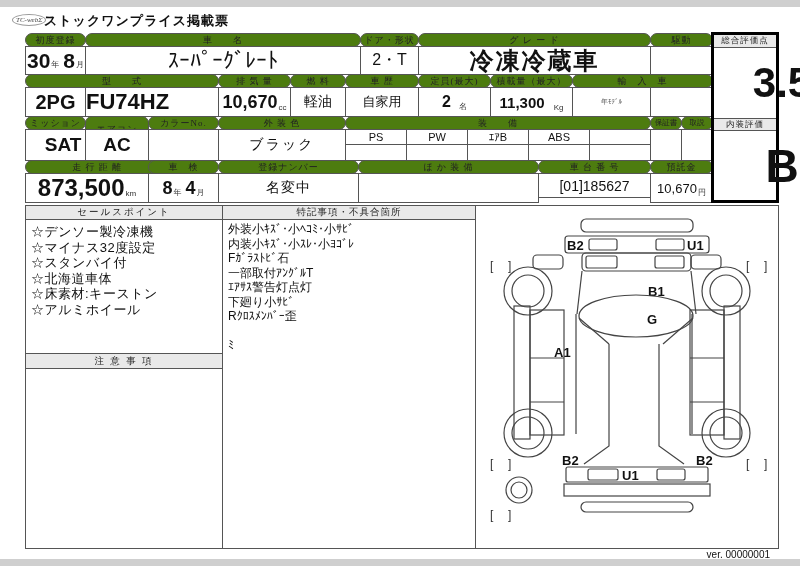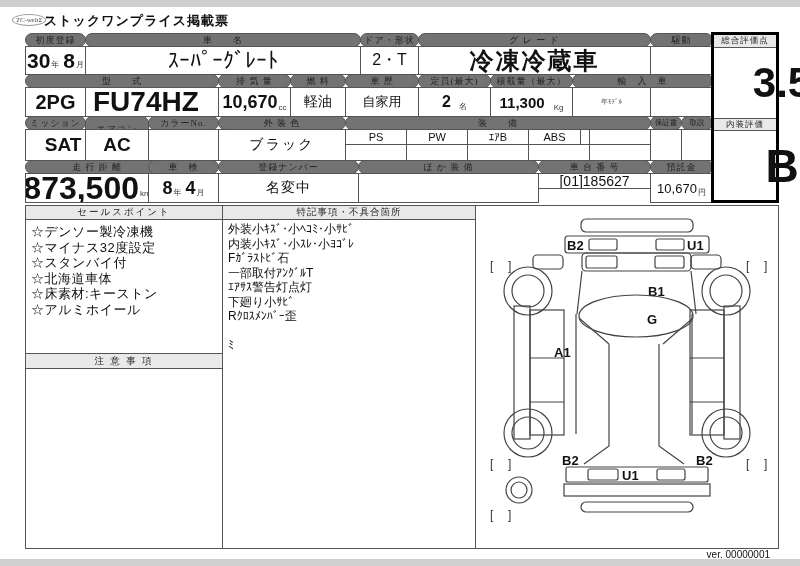--- a/index.html
+++ b/index.html
@@ -1,20 +1,20 @@
 <!DOCTYPE html>
 <html><head>
 <meta charset="utf-8">
 <style>
   html,body{margin:0;padding:0;background:#fff;}
   #sheet{position:relative;width:800px;height:566px;background:#fff;overflow:hidden;
          font-family:"Liberation Sans",sans-serif;color:#111;}
   .band{position:absolute;left:0;width:800px;height:7px;background:#cfcfcf;}
   .c{position:absolute;box-sizing:border-box;border:1px solid #555;background:#fff;}
-  .h{background:#737373;display:flex;align-items:center;justify-content:center;
+  .h{background:#4d7c0f;display:flex;align-items:center;justify-content:center;
      font-family:"Liberation Serif",serif;font-size:9px;color:#222;letter-spacing:1px;white-space:nowrap;overflow:hidden;border-radius:7px;}
   .v{display:flex;align-items:center;justify-content:center;white-space:nowrap;overflow:hidden;}
   .big{font-weight:bold;}
   .unit{font-size:8px;color:#333;align-self:flex-end;margin:0 0 4px 1px;}
   #title{position:absolute;left:44px;top:12px;font-size:13px;font-weight:bold;letter-spacing:1px;}
   #logo{position:absolute;left:12px;top:14px;font-family:Liberation Serif, serif;
         font-style:italic;font-size:7px;color:#444;border:1px solid #999;border-radius:50%;padding:1px 3px;background:#fff;}
   .listbox{position:absolute;overflow:hidden;}
   .sp-item{font-size:13px;line-height:15.5px;letter-spacing:0.5px;}
   .df-item{font-size:12px;line-height:14.5px;}
@@ -63,21 +63,21 @@
 
   <div class="c h" style="left:25px;top:74px;width:194px;height:14px">型　　式</div>
   <div class="c h" style="left:218px;top:74px;width:73px;height:14px">排 気 量</div>
   <div class="c h" style="left:290px;top:74px;width:56px;height:14px">燃 料</div>
   <div class="c h" style="left:345px;top:74px;width:74px;height:14px">車 歴</div>
   <div class="c h" style="left:418px;top:74px;width:73px;height:14px">定員(最大)</div>
   <div class="c h" style="left:490px;top:74px;width:83px;height:14px">積載量（最大）</div>
   <div class="c h" style="left:572px;top:74px;width:141px;height:14px">輸　入　車</div>
 
   <div class="c v" style="left:25px;top:87px;width:61px;height:30px;font-size:20px;font-weight:bold">2PG</div>
-  <div class="c v" style="left:85px;top:87px;width:134px;height:30px;font-size:28px;font-weight:bold;justify-content:flex-start;padding-left:7px">FU74HZ</div>
+  <div class="c v" style="left:85px;top:87px;width:134px;height:30px;font-size:22px;font-weight:bold;justify-content:flex-start;">FU74HZ</div>
   <div class="c v" style="left:218px;top:87px;width:73px;height:30px">
     <span class="big" style="font-size:18px">10,670</span>
       <span class="unit">cc</span>
   </div>
   <div class="c v" style="left:290px;top:87px;width:56px;height:30px;font-size:14px">軽油</div>
   <div class="c v" style="left:345px;top:87px;width:74px;height:30px;font-size:13px">自家用</div>
   <div class="c v" style="left:418px;top:87px;width:73px;height:30px">
     <span class="big" style="font-size:16px">2</span>
       <span class="unit" style="margin-left:8px">名</span>
   </div>
@@ -97,50 +97,50 @@
   <div class="c h" style="left:681px;top:116px;width:32px;height:14px;font-size:7.5px;letter-spacing:0">取説</div>
 
   <div class="c v" style="left:25px;top:129px;width:76px;height:32px;font-size:19px;font-weight:bold">SAT</div>
   <div class="c v" style="left:85px;top:129px;width:64px;height:32px;font-size:19px;font-weight:bold">AC</div>
   <div class="c v" style="left:148px;top:129px;width:71px;height:32px"></div>
   <div class="c v" style="left:218px;top:129px;width:128px;height:32px;font-size:14px;letter-spacing:2px">ブラック</div>
 
   <div class="c v" style="left:345px;top:129px;width:62px;height:16px;font-size:11px">PS</div>
   <div class="c v" style="left:406px;top:129px;width:62px;height:16px;font-size:11px">PW</div>
   <div class="c v" style="left:467px;top:129px;width:62px;height:16px;font-size:11px">ｴｱB</div>
-  <div class="c v" style="left:528px;top:129px;width:53px;height:16px;font-size:11px">ABS</div>
+  <div class="c v" style="left:528px;top:129px;width:62px;height:16px;font-size:11px">ABS</div>
   <div class="c v" style="left:589px;top:129px;width:62px;height:16px;font-size:11px"></div>
   <div class="c v" style="left:345px;top:144px;width:62px;height:17px"></div>
   <div class="c v" style="left:406px;top:144px;width:62px;height:17px"></div>
   <div class="c v" style="left:467px;top:144px;width:62px;height:17px"></div>
   <div class="c v" style="left:528px;top:144px;width:62px;height:17px"></div>
   <div class="c v" style="left:589px;top:144px;width:62px;height:17px"></div>
   <div class="c v" style="left:650px;top:129px;width:32px;height:32px"></div>
   <div class="c v" style="left:681px;top:129px;width:32px;height:32px"></div>
 
   <div class="c h" style="left:25px;top:160px;width:144px;height:14px">走 行 距 離</div>
   <div class="c h" style="left:148px;top:160px;width:71px;height:14px">車　検</div>
   <div class="c h" style="left:218px;top:160px;width:141px;height:14px">登録ナンバー</div>
   <div class="c h" style="left:358px;top:160px;width:181px;height:14px">ほ か 装 備</div>
   <div class="c h" style="left:538px;top:160px;width:113px;height:14px">車 台 番 号</div>
   <div class="c h" style="left:650px;top:160px;width:63px;height:14px">預託金</div>
 
   <div class="c v" style="left:25px;top:173px;width:124px;height:30px">
-    <span class="big" style="font-size:32px">873,500</span>
+    <span class="big" style="font-size:24px">873,500</span>
       <span class="unit">km</span>
   </div>
   <div class="c v" style="left:148px;top:173px;width:71px;height:30px">
     <span class="big" style="font-size:18px">8</span>
       <span class="unit">年</span>
     <span class="big" style="font-size:18px;margin-left:4px">4</span>
       <span class="unit">月</span>
   </div>
   <div class="c v" style="left:218px;top:173px;width:141px;height:30px;font-size:14px;letter-spacing:1px">名変中</div>
   <div class="c v" style="left:358px;top:173px;width:181px;height:30px"></div>
-  <div class="c v" style="left:538px;top:173px;width:113px;height:16px;font-size:14px">[01]185627</div>
+  <div class="c v" style="left:538px;top:173px;width:113px;height:25px;font-size:14px">[01]185627</div>
   <div class="c v" style="left:650px;top:173px;width:63px;height:30px">
     <span class="big" style="font-size:13px;font-weight:normal">10,670</span>
       <span class="unit">円</span>
   </div>
 
   <div id="scorebox">
     <div class="ih" style="top:0">総合評価点</div>
     <div class="bigval" style="top:13px;height:70px;font-size:42px">3.5</div>
     <div class="ih" style="top:83px;border-top:1px solid #555">内装評価</div>
     <div class="bigval" style="top:97px;height:68px;font-size:46px">B</div>

